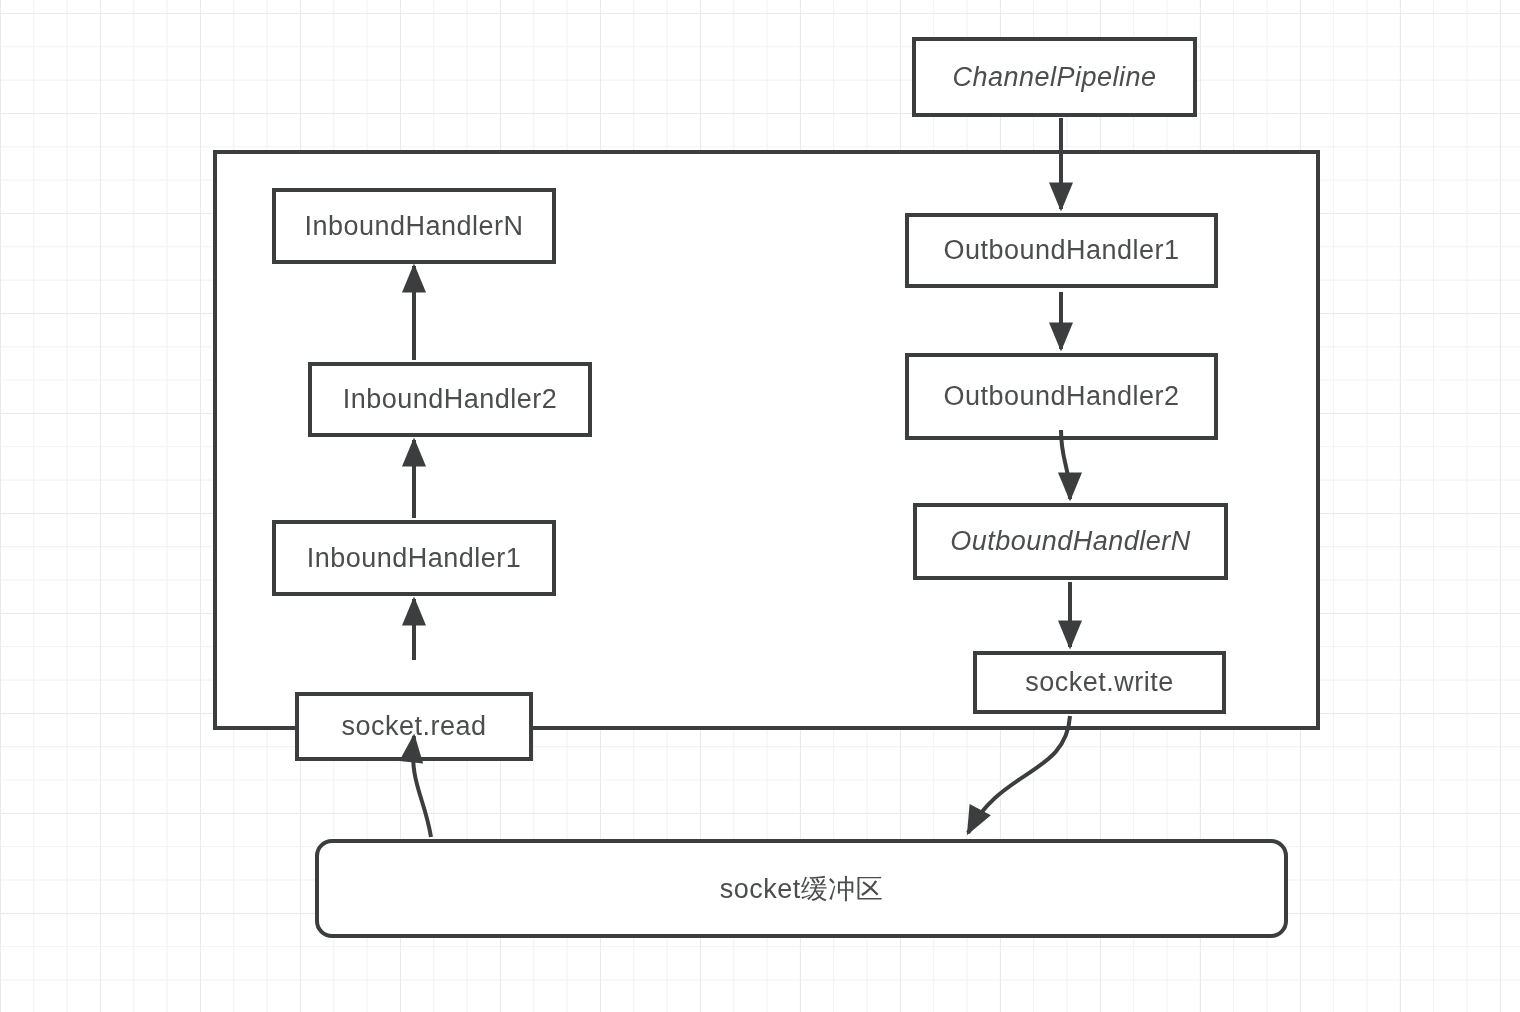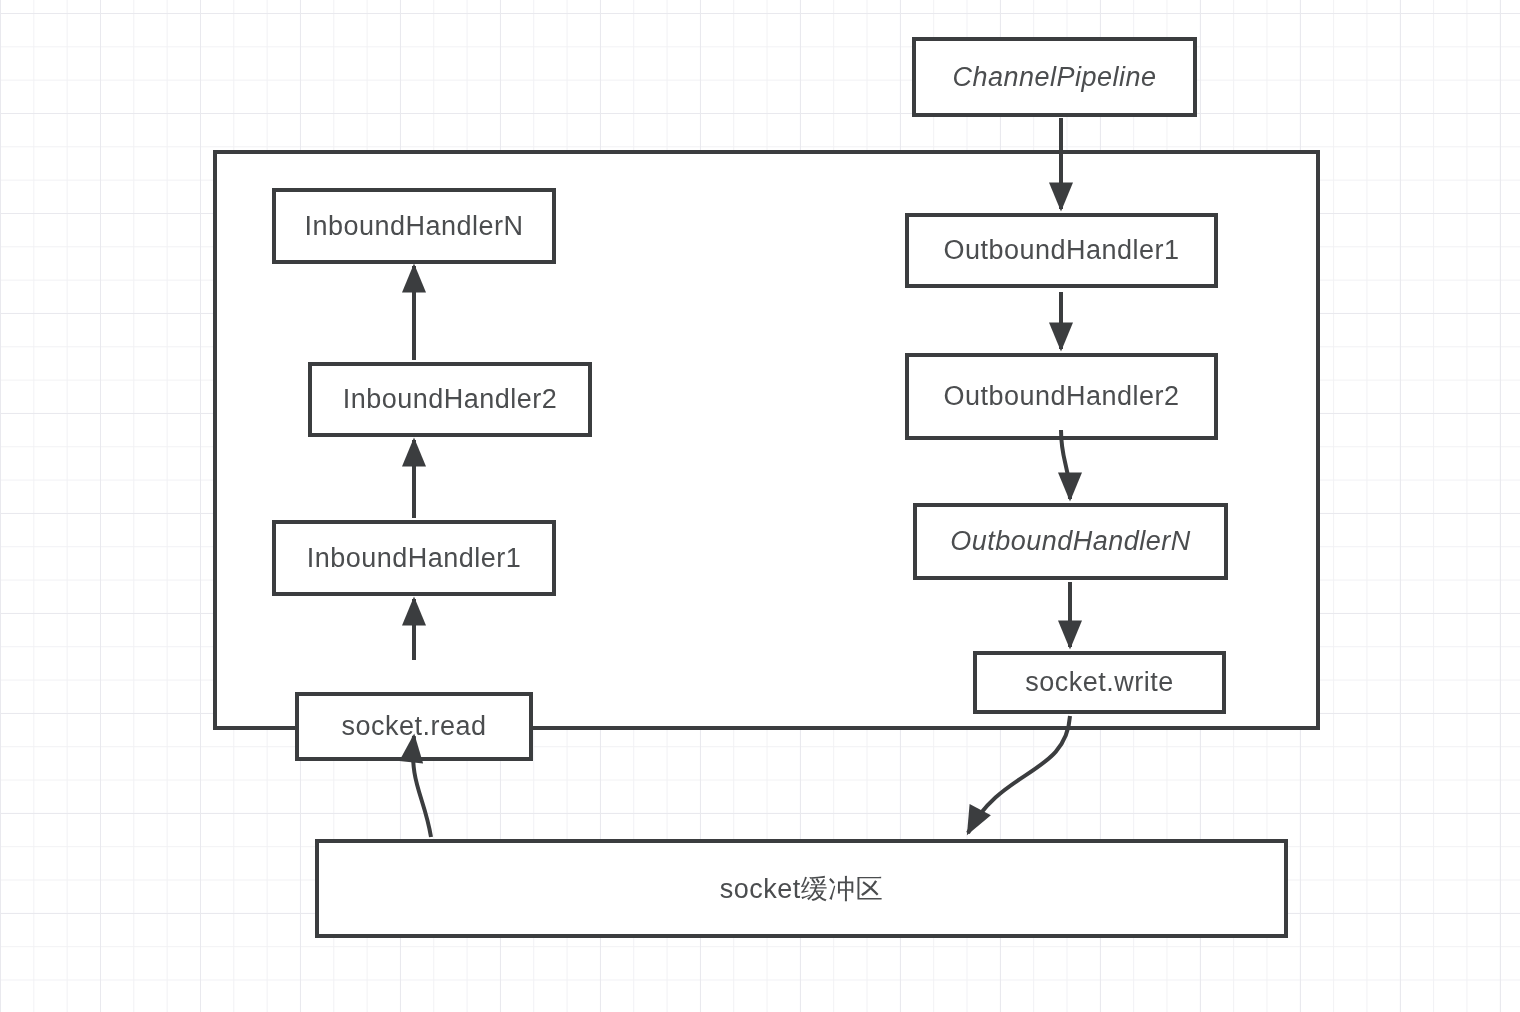--- a/index.html
+++ b/index.html
@@ -80,21 +80,21 @@
   <div class="node" style="left:295px; top:692px; width:238px; height:69px;">socket.read</div>
 
   <div class="node" style="left:905px; top:213px; width:313px; height:75px;">OutboundHandler1</div>
 
   <div class="node" style="left:905px; top:353px; width:313px; height:87px;">OutboundHandler2</div>
 
   <div class="node" style="left:913px; top:503px; width:315px; height:77px;font-style:italic;">OutboundHandlerN</div>
 
   <div class="node" style="left:954px; top:651px; width:253px; height:63px;margin-left:19px;">socket.write</div>
 
-  <div class="node" style="left:315px; top:839px; width:973px; height:99px;">socket缓冲区</div>
+  <div class="node" style="left:315px; top:839px; width:973px; height:99px;border-radius:17px;">socket缓冲区</div>
 
   <svg class="edges" viewBox="0 0 1520 1012" xmlns="http://www.w3.org/2000/svg">
     <defs>
       <marker id="arrow" viewBox="0 0 12 10" refX="11" refY="5" markerUnits="userSpaceOnUse" markerWidth="32" markerHeight="24" orient="auto">
         <path class="arrowhead-shape" d="M0,0 L12,5 L0,10 z"></path>
       </marker>
     </defs>
 
     <path class="edge" marker-end="url(#arrow)" d="M1061,118 L1061,209"></path>
     <path class="edge" marker-end="url(#arrow)" d="M1061,292 L1061,349"></path>

